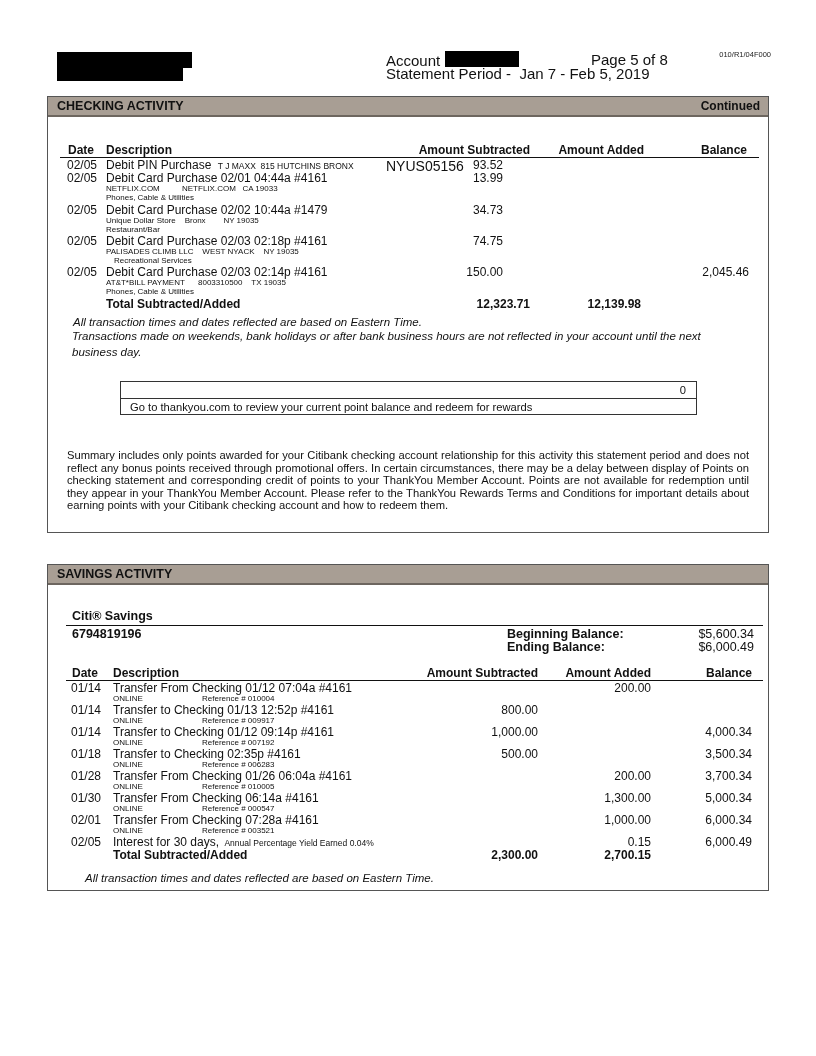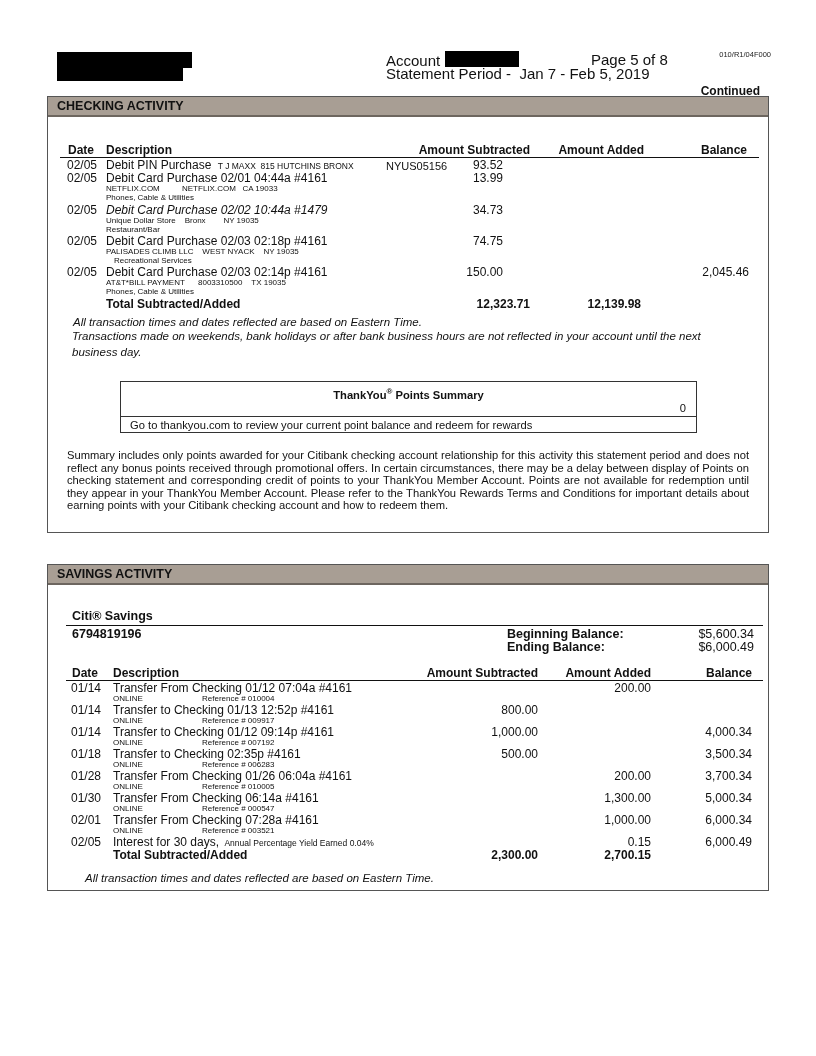--- a/index.html
+++ b/index.html
@@ -7,21 +7,21 @@
   body { font-family: "Liberation Sans", sans-serif; color: #111; position: relative; overflow: hidden; }
 
   .redact { position: absolute; background: #000; }
 
   .hdr-text { position: absolute; font-size: 15px; line-height: 14px; color: #111; }
   .form-code { position: absolute; right: 45px; top: 50px; font-size: 7.5px; color: #222; }
 
   .section { position: absolute; left: 47px; width: 722px; border: 1.5px solid #555; }
   .section-bar { height: 20px; background: #a89e94; border-bottom: 2px solid #6d665f; display: flex; align-items: center; justify-content: space-between; padding: 0 8px 0 9px; }
   .section-title { font-weight: bold; font-size: 12.5px; color: #111; }
-  .section-cont { font-weight: bold; font-size: 12px; color: #111; align-self: flex-end; padding-bottom: 17px; }
+  .section-cont { font-weight: bold; font-size: 12px; color: #111; align-self: flex-end; padding-bottom: 2px; }
 
   .tbl { position: absolute; }
   .cell { position: absolute; white-space: nowrap; }
   .r { text-align: right; }
   .th { font-weight: bold; font-size: 12px; }
   .main { font-size: 12px; line-height: 13px; }
   .sub { font-size: 8px; line-height: 9px; color: #111; }
   .bold { font-weight: bold; }
   .italic { font-style: italic; font-size: 11.5px; line-height: 16px; }
 
@@ -62,35 +62,35 @@
   <div class="cell th r" style="right:172px; top:143px;">Amount Added</div>
   <div class="cell th r" style="right:69px; top:143px;">Balance</div>
   <div class="rule" style="left:60px; width:699px; top:157px;"></div>
 
   <div>
     <div class="cell main" style="left:67px; top:159px;">02/05</div>
     <div class="cell main" style="left:106px; top:159px;">
       <span>Debit PIN Purchase</span>
       <span class="sub" style="font-size:8.5px; margin-left:3px; white-space:pre;">T J MAXX  815 HUTCHINS BRONX</span>
     </div>
-    <div class="cell sub" style="left:386px; top:162px; font-size:11px;">NYUS05156</div>
+    <div class="cell sub" style="left:386px; top:162px; font-size:14px;">NYUS05156</div>
     <div class="cell main r" style="right:313px; top:159px;">93.52</div>
   </div>
 
   <div>
     <div class="cell main" style="left:67px; top:172px;">02/05</div>
     <div class="cell main" style="left:106px; top:172px;">Debit Card Purchase 02/01 04:44a #4161</div>
     <div class="cell sub" style="left:106px; top:184px; white-space:pre;">NETFLIX.COM          NETFLIX.COM   CA 19033</div>
     <div class="cell sub" style="left:106px; top:193px;">Phones, Cable &amp; Utilities</div>
     <div class="cell main r" style="right:313px; top:172px;">13.99</div>
   </div>
 
   <div>
     <div class="cell main" style="left:67px; top:204px;">02/05</div>
-    <div class="cell main" style="left:106px; top:204px;font-style:italic;">Debit Card Purchase 02/02 10:44a #1479</div>
+    <div class="cell main" style="left:106px; top:204px;">Debit Card Purchase 02/02 10:44a #1479</div>
     <div class="cell sub" style="left:106px; top:216px; white-space:pre;">Unique Dollar Store    Bronx        NY 19035</div>
     <div class="cell sub" style="left:106px; top:225px;">Restaurant/Bar</div>
     <div class="cell main r" style="right:313px; top:204px;">34.73</div>
   </div>
 
   <div>
     <div class="cell main" style="left:67px; top:235px;">02/05</div>
     <div class="cell main" style="left:106px; top:235px;">Debit Card Purchase 02/03 02:18p #4161</div>
     <div class="cell sub" style="left:106px; top:247px; white-space:pre;">PALISADES CLIMB LLC    WEST NYACK    NY 19035</div>
     <div class="cell sub" style="left:114px; top:256px;">Recreational Services</div>
@@ -108,23 +108,20 @@
 
   <div class="cell main bold" style="left:106px; top:298px;">Total Subtracted/Added</div>
   <div class="cell main bold r" style="right:286px; top:298px;">12,323.71</div>
   <div class="cell main bold r" style="right:175px; top:298px;">12,139.98</div>
 
   <div class="cell italic" style="left:73px; top:314px;">All transaction times and dates reflected are based on Eastern Time.</div>
   <div class="italic" style="position:absolute; left:72px; top:328px; width:670px; white-space:normal;">Transactions made on weekends, bank holidays or after bank business hours are not reflected in your account until the next business day.</div>
 </div>
 
 <div class="tybox" style="left:120px; top:381px; width:577px;">
-  <div class="t">
-    <span>ThankYou</span><sup style="font-size:8px;">®</sup><span> Points Summary</span>
-  </div>
   <div class="l">
     <span class="v">0</span>
   </div>
   <div class="l div">
     <span>Go to thankyou.com to review your current point balance and redeem for rewards</span>
   </div>
 </div>
 
 <div class="para" style="left:67px; top:449px; width:682px;">Summary includes only points awarded for your Citibank checking account relationship for this activity this statement period and does not reflect any bonus points received through promotional offers. In certain circumstances, there may be a delay between display of Points on checking statement and corresponding credit of points to your ThankYou Member Account. Points are not available for redemption until they appear in your ThankYou Member Account. Please refer to the ThankYou Rewards Terms and Conditions for important details about earning points with your Citibank checking account and how to redeem them.</div>
 

